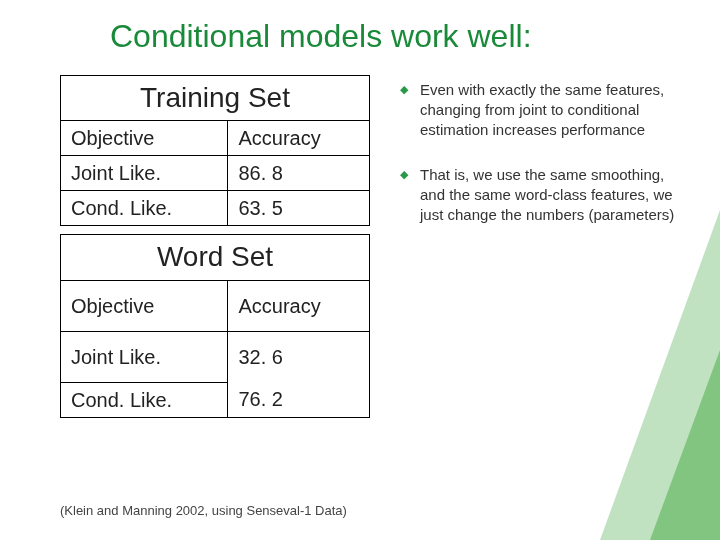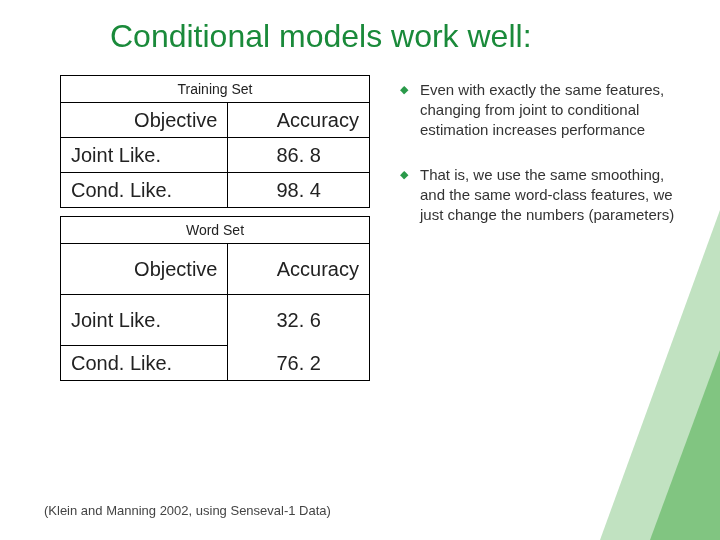--- a/index.html
+++ b/index.html
@@ -53,49 +53,49 @@
   }
   td {
     border: 1px solid #000;
     padding: 4px 10px;
     font-size: 20px;
     line-height: 1.3;
     vertical-align: middle;
   }
   .set-title {
     text-align: center;
-    font-size: 14px;
+    font-size: 28px;
   }
   .hdr {
-    text-align: right;
+    text-align: left;
     font-size: 20px;
   }
   .obj-cell { text-align: left; margin-left: 31px; }
-  .val-cell { text-align: center; }
+  .val-cell { text-align: left; }
   
   .tall td { padding-top: 12px; padding-bottom: 12px; }
   .bullets { list-style: none; }
   .bullets li {
     position: relative;
     font-size: 15px;
     line-height: 1.35;
     margin-bottom: 24px;
     padding-left: 20px;
     color: #333;
   }
   .bullets li::before {
     content: "◆";
     position: absolute;
     left: 0; top: 2px;
     font-size: 11px;
     color: #2a9a4a;
   }
   .footnote {
     position: absolute;
-    left: 44px;
+    left: 60px;
     bottom: 22px;
     font-size: 13px;
     color: #444;
   }
 </style>
 </head>
 <body>
 
 <div class="bg-tri"></div>
 <div class="bg-tri2"></div>
@@ -118,21 +118,21 @@
         <tr>
           <td class="hdr">Objective</td>
           <td class="hdr">Accuracy</td>
         </tr>
         <tr>
           <td class="obj-cell">Joint Like.</td>
           <td class="val-cell">86. 8</td>
         </tr>
         <tr>
           <td class="obj-cell">Cond. Like.</td>
-          <td class="val-cell">98. 4</td>
+          <td class="val-cell">63. 5</td>
         </tr>
       </tbody>
         </table>
 
       <table>
         <tbody>
             <tr>
               <td colspan="2" class="set-title">Word Set</td>
             </tr>
         <tr class="tall">

